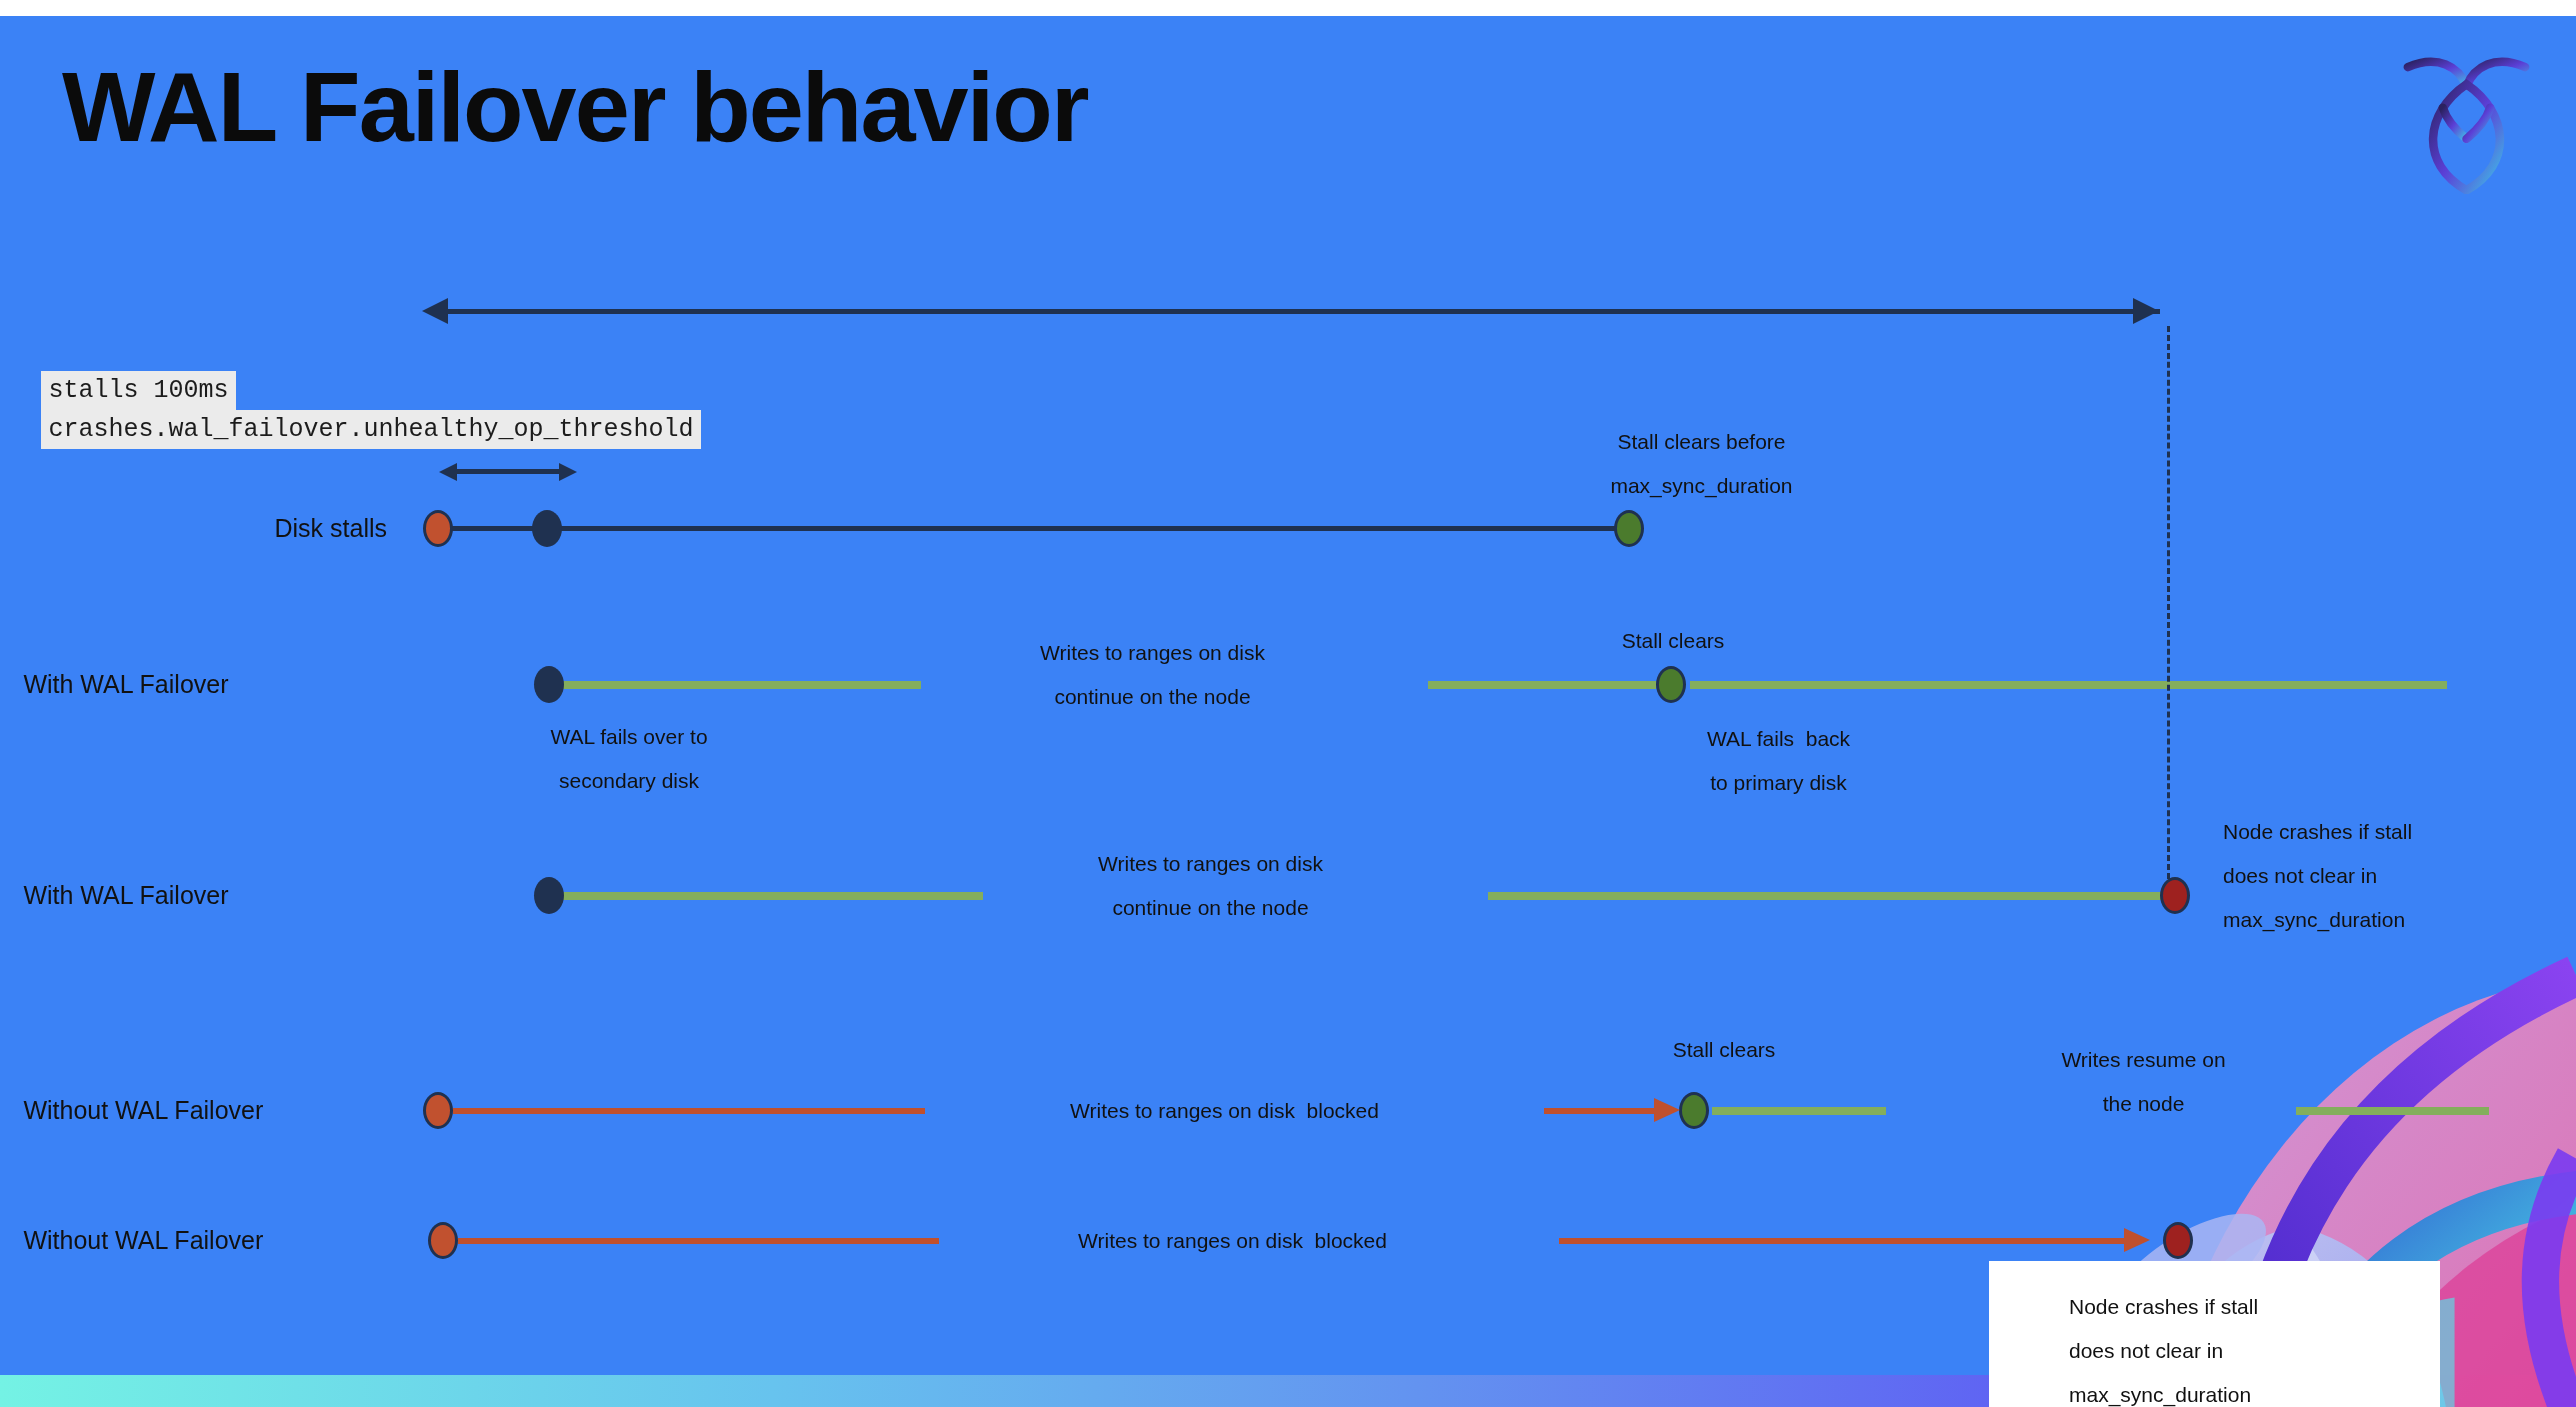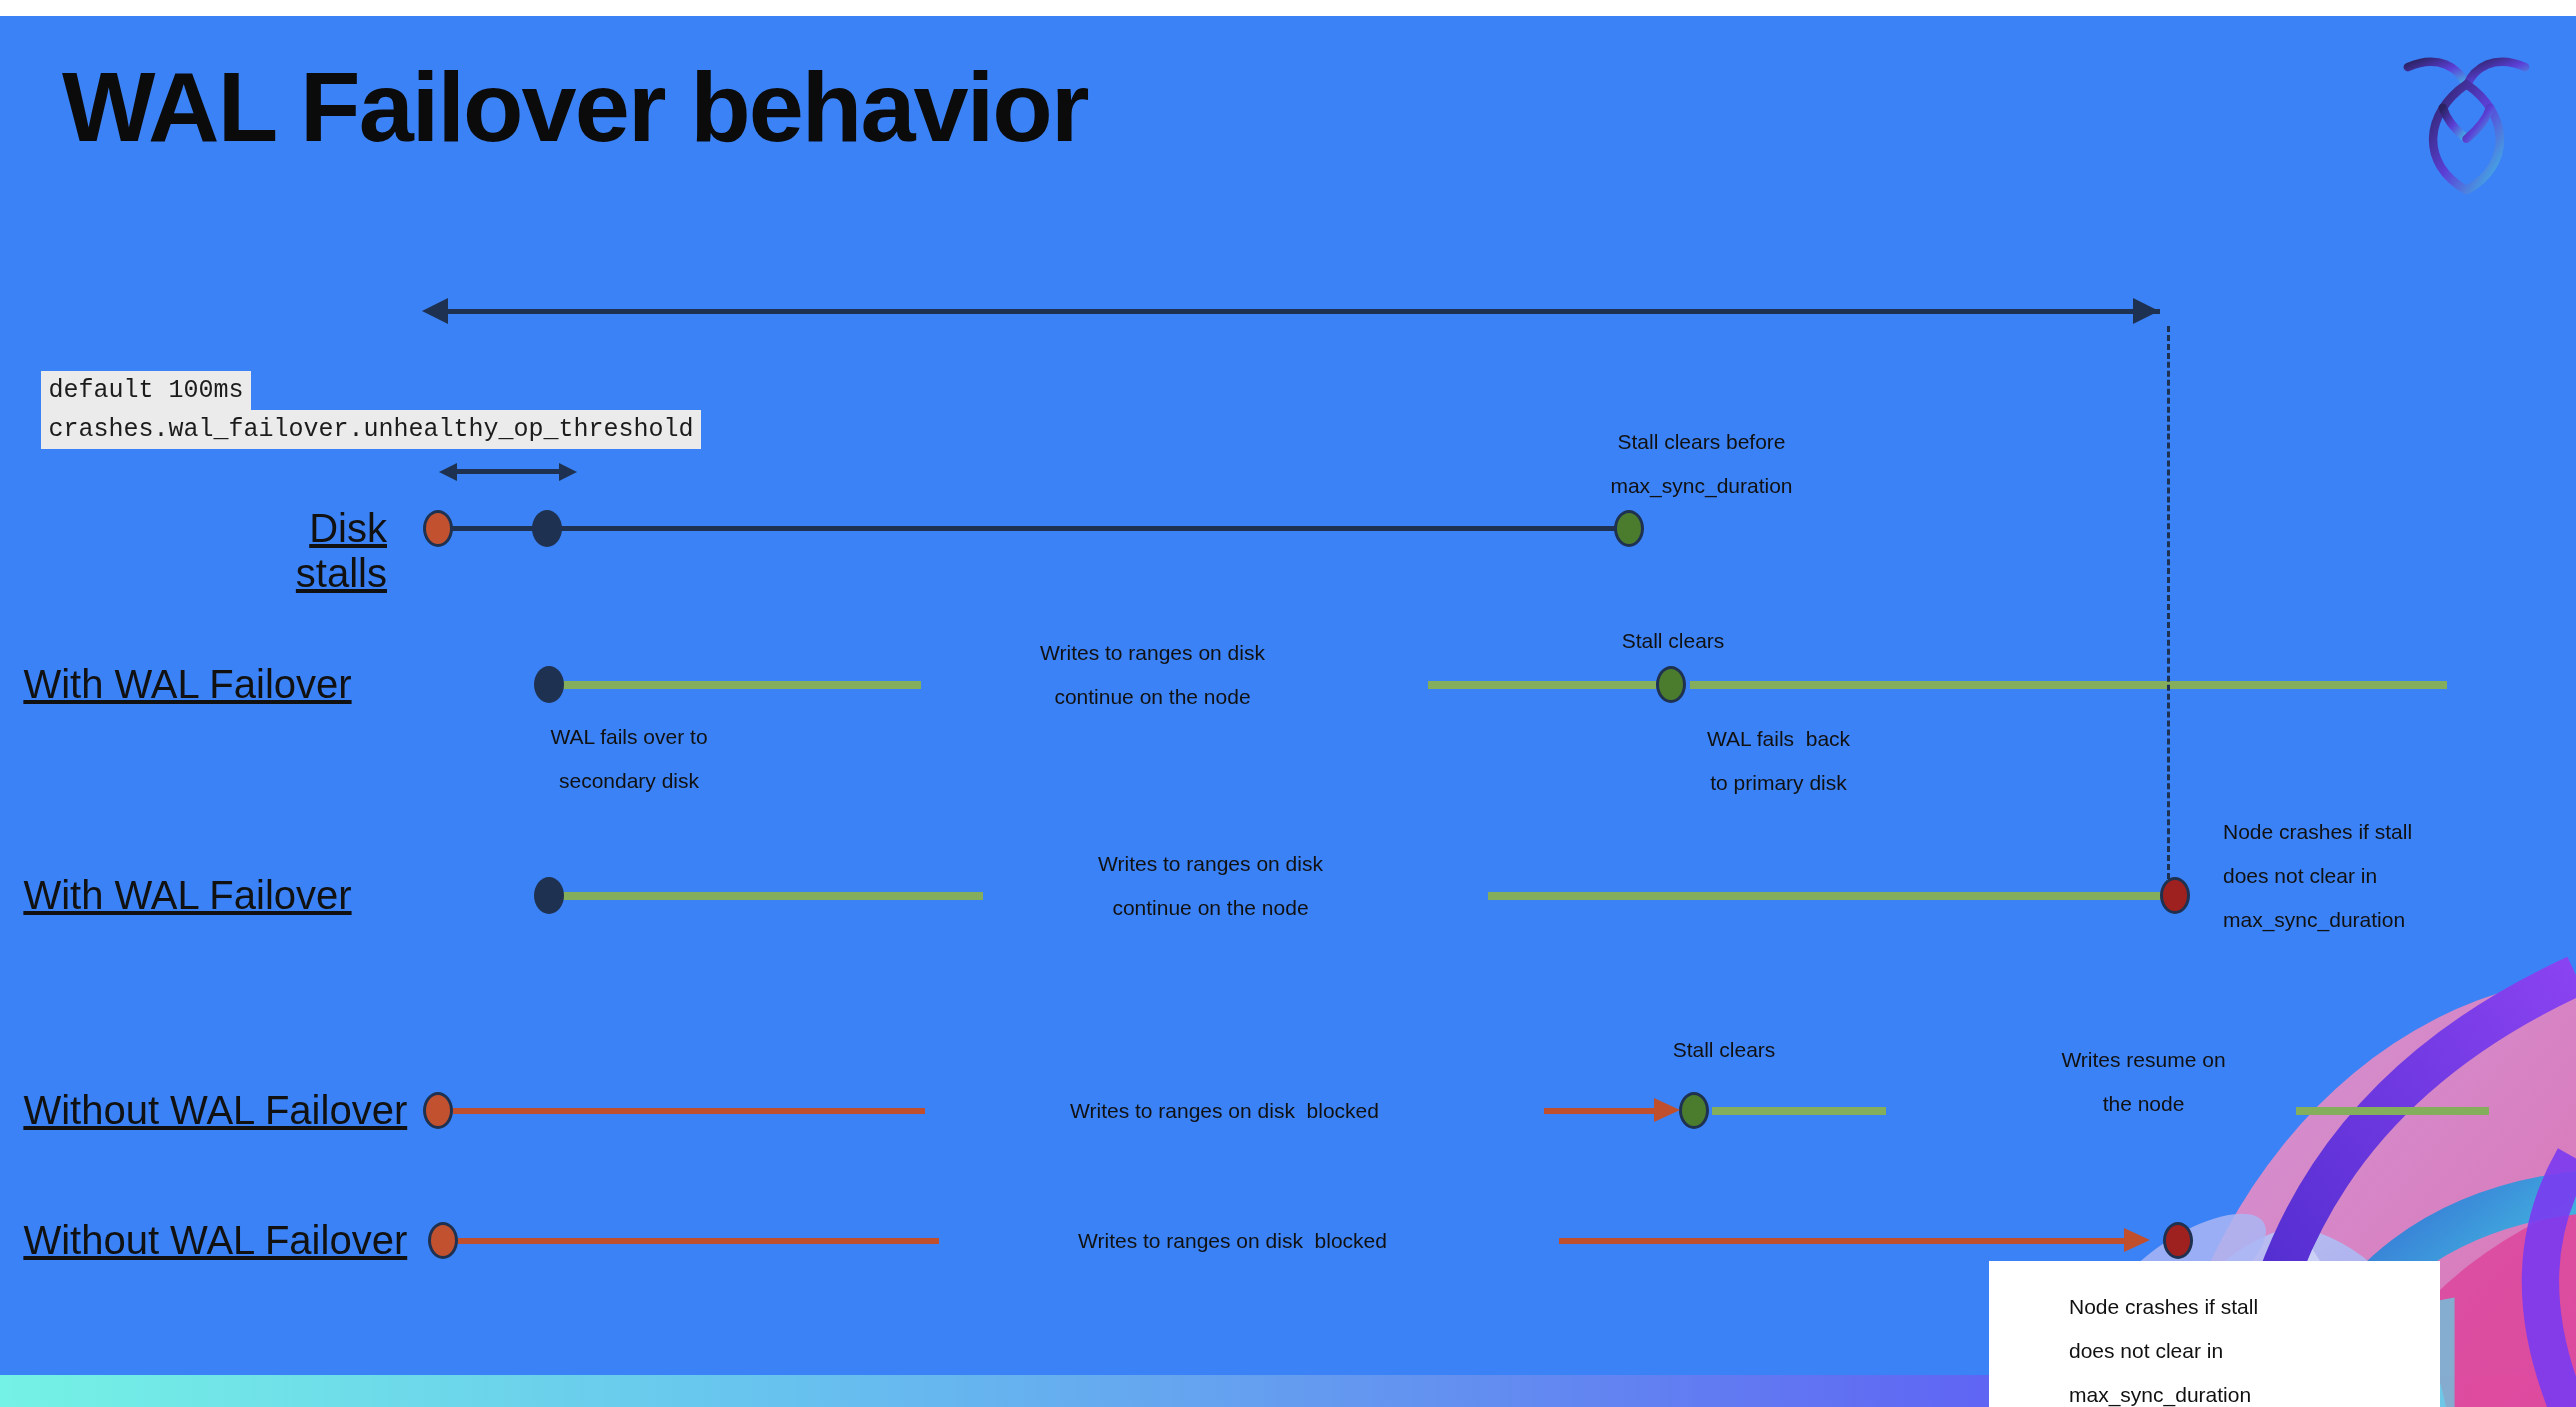--- a/index.html
+++ b/index.html
@@ -11,21 +11,21 @@
   .pre{white-space:pre-wrap;}
   .title{
     left:62px;top:34px;font-size:99px;font-weight:800;letter-spacing:-1.9px;color:#0b0b0b;
   }
   .code-label{
     font-family:"Liberation Mono","DejaVu Sans Mono",monospace;
     font-size:25px;line-height:37px;background:#ebebeb;color:#1c1c1c;
     padding:0.9px 7.5px;display:inline-block;z-index:3;
   }
   .note{font-size:21px;line-height:44px;color:#111111;}
-  .row-label{font-size:40px;line-height:45px;color:#111111;text-decoration:underline;}
+  .row-label{font-size:25px;line-height:45px;color:#111111;}
   .hline{height:4.7px;z-index:1;}
   .navy{background:#1f3150;}
   .greenline{background:#84ae5c;height:7.5px;}
   .redline{background:#c0502d;height:5.6px;}
   .dot{
     width:30px;height:37px;border-radius:50%;z-index:2;box-sizing:border-box;
   }
   .dot-navy{background:#1f3150;}
   .dot-red{background:#c1512f;border:3.7px solid #1f3150;}
   .dot-green{background:#4b7b2d;border:3.7px solid #1f3150;}
@@ -73,21 +73,21 @@
       <path d="M 70 92 C 58 82 49 72 45 59"></path>
       <path d="M 70 92 C 82 82 91 72 95 59"></path>
     </g>
   </svg>
 
   <div class="abs hline navy" style="left:436px;top:293px;width:1724px;"></div>
   <div class="abs tri tri-left-navy" style="left:422px;top:282px;"></div>
   <div class="abs tri tri-right-navy" style="left:2133px;top:282px;"></div>
 
   <div class="abs" style="left:41px;top:355px;z-index:3;">
-    <span class="code-label">default 100ms</span><br>
+    <span class="code-label">stalls 100ms</span><br>
     <span class="code-label">crashes.wal_failover.unhealthy_op_threshold</span>
   </div>
   <div class="abs hline navy" style="left:451px;top:453px;width:110px;"></div>
   <div class="abs tri tri-left-sm" style="left:439px;top:447px;"></div>
   <div class="abs tri tri-right-sm" style="left:559px;top:447px;"></div>
 
   <div class="abs dashed-v" style="left:2167px;top:310px;height:553px;"></div>
 
   <div class="abs row-label right" style="left:228px;top:490px;width:159px;">Disk stalls</div>
   <div class="abs hline navy" style="left:438px;top:510px;width:1191px;"></div>

